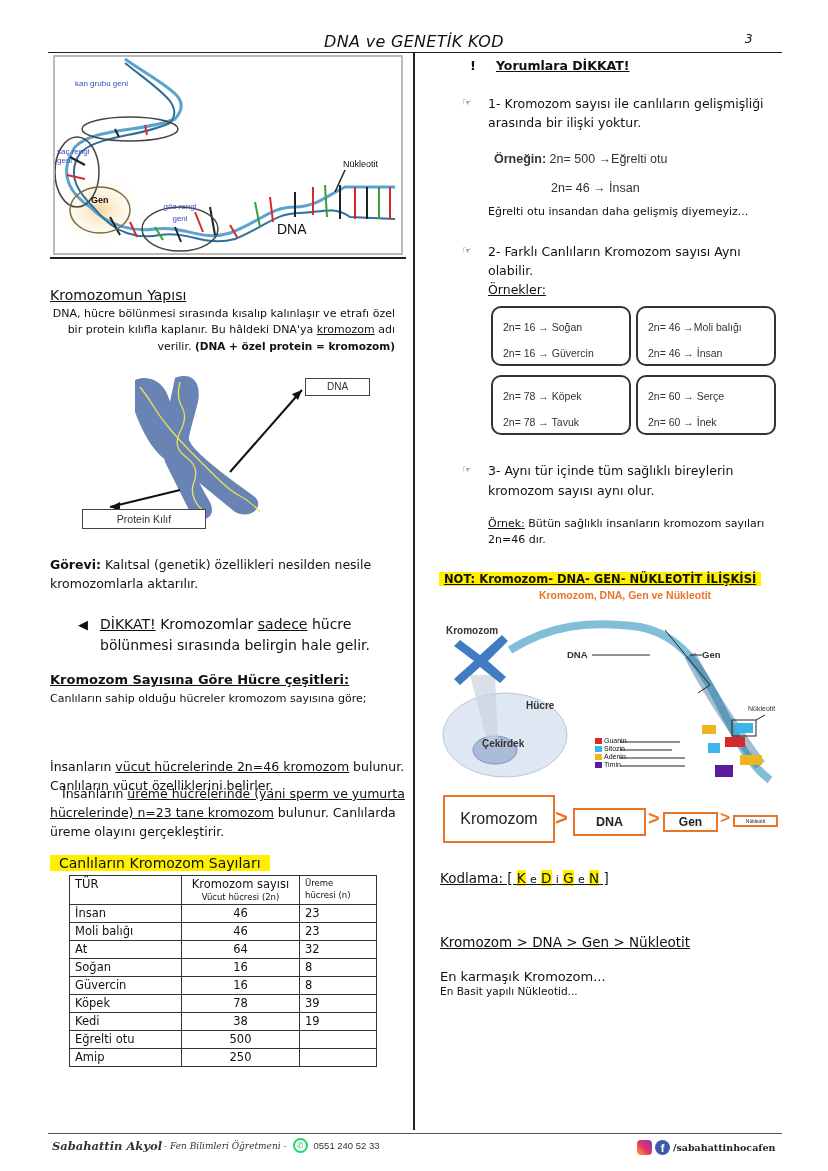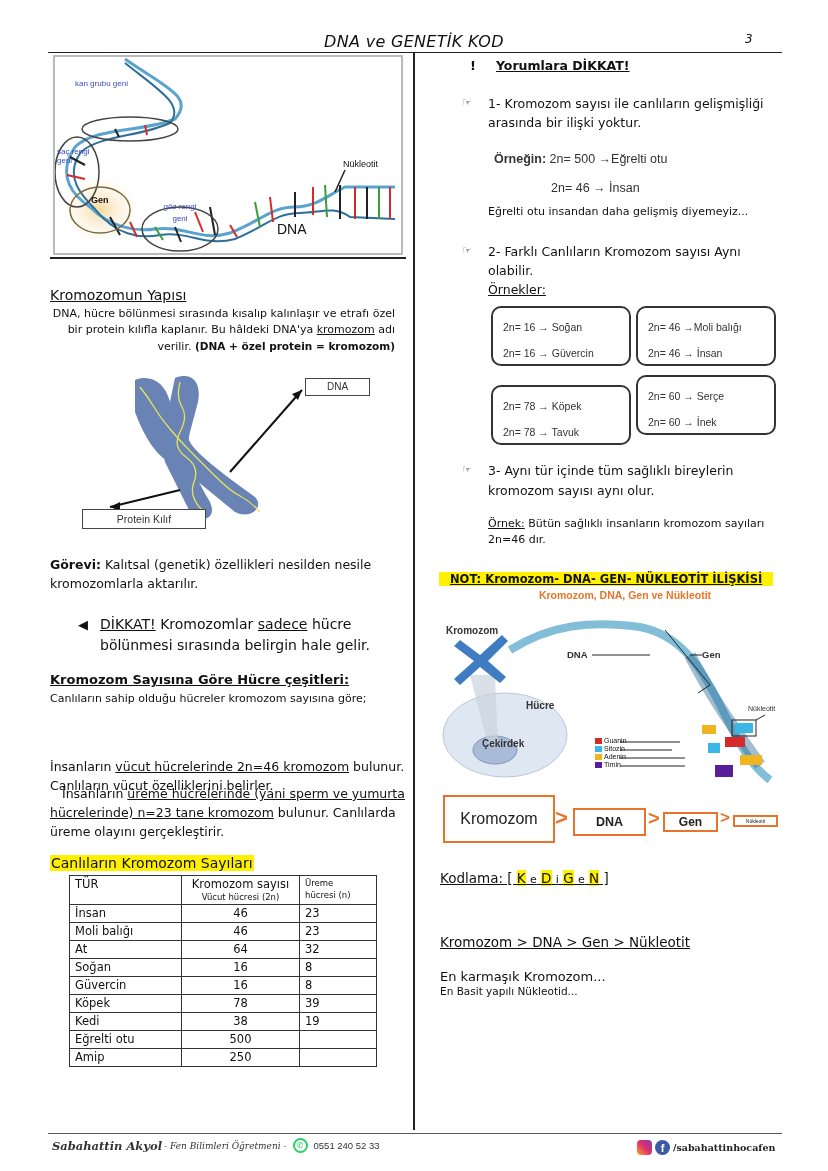--- a/index.html
+++ b/index.html
@@ -139,21 +139,21 @@
 
 <div class="abs bold u" style="left:50px;top:672px;font-size:13px;">Kromozom Sayısına Göre Hücre çeşitleri:</div>
 <div class="abs" style="left:50px;top:692px;font-size:11px;">Canlıların sahip olduğu hücreler kromozom sayısına göre;</div>
 <div class="abs p-md" style="left:50px;top:728px;width:355px;margin-top:29px;">
   <span>İnsanların </span><span class="u">vücut hücrelerinde 2n=46 kromozom</span><span> bulunur. Canlıların vücut özelliklerini belirler.</span>
 </div>
 <div class="abs p-md" style="left:50px;top:784px;width:355px;text-indent:12px;">
   <span>İnsanların </span><span class="u">üreme hücrelerinde (yani sperm ve yumurta hücrelerinde) n=23 tane kromozom</span><span> bulunur. Canlılarda üreme olayını gerçekleştirir.</span>
 </div>
 
-<div class="abs hl" style="left:50px;top:855px;font-size:14px;padding:0 1px;">Canlıların Kromozom Sayıları</div>
+<div class="abs hl" style="left:50px;top:855px;font-size:14px;padding:0 9px;">Canlıların Kromozom Sayıları</div>
 <table class="kt">
   <tbody>
       <tr>
     <td style="width:112px;">TÜR</td>
     <td class="c" style="width:118px;line-height:14px;">
       <div>Kromozom sayısı</div>
       <div class="small">Vücut hücresi (2n)</div>
     </td>
     <td>
       <div class="small">Üreme</div>
@@ -226,36 +226,36 @@
 <div class="abs right-col u" style="left:488px;top:282px;">Örnekler:</div>
 
 <div class="abs ex-box" style="left:491px;top:306px;">
   <div>2n= 16  → Soğan</div>
   <div>2n= 16 → Güvercin</div>
 </div>
 <div class="abs ex-box" style="left:636px;top:306px;">
   <div>2n= 46 →Moli balığı</div>
   <div>2n= 46 → İnsan</div>
 </div>
-<div class="abs ex-box" style="left:491px;top:385px;">
+<div class="abs ex-box" style="left:491px;top:375px;">
   <div>2n= 78 → Köpek</div>
   <div>2n= 78 → Tavuk</div>
 </div>
 <div class="abs ex-box" style="left:636px;top:375px;">
   <div>2n= 60 → Serçe</div>
   <div>2n= 60 → İnek</div>
 </div>
 
 <div class="abs" style="left:462px;top:463px;font-size:11px;color:#444;">☞</div>
 <div class="abs right-col" style="left:488px;top:461px;width:300px;line-height:20px;">3- Aynı tür içinde tüm sağlıklı bireylerin kromozom sayısı aynı olur.</div>
 <div class="abs" style="left:488px;top:516px;width:300px;font-size:11px;line-height:16px;">
   <span class="u">Örnek:</span><span> Bütün sağlıklı insanların kromozom sayıları 2n=46 dır.</span>
 </div>
 
-<div class="abs hl bold u" style="left:439px;top:572px;font-size:11.5px;padding:0 11px;">NOT: Kromozom- DNA- GEN- NÜKLEOTİT İLİŞKİSİ</div>
+<div class="abs hl bold u" style="left:439px;top:572px;font-size:11.5px;padding:0 5px;">NOT: Kromozom- DNA- GEN- NÜKLEOTİT İLİŞKİSİ</div>
 <div class="abs rel-title" style="left:480px;top:589px;width:290px;text-align:center;">Kromozom, DNA, Gen ve Nükleotit</div>
 
 <div class="abs" style="left:440px;top:605px;width:350px;height:180px;">
   <svg width="350" height="180">
     <ellipse cx="65" cy="130" rx="62" ry="42" fill="#dfe8f2" stroke="#b8c8da"></ellipse>
     <ellipse cx="55" cy="145" rx="22" ry="14" fill="#a9bbd6" stroke="#7f97bd"></ellipse>
     <polygon points="30,70 55,70 58,140 48,140" fill="#c9d3de" opacity="0.7"></polygon>
     <g fill="#3f7cc1">
       <path d="M20 35 l 20 15 l 22 -20 l 6 6 l -20 20 l 18 16 l -6 6 l -20 -16 l -20 18 l -6 -6 l 20 -18 l -20 -15 z"></path>
     </g>

